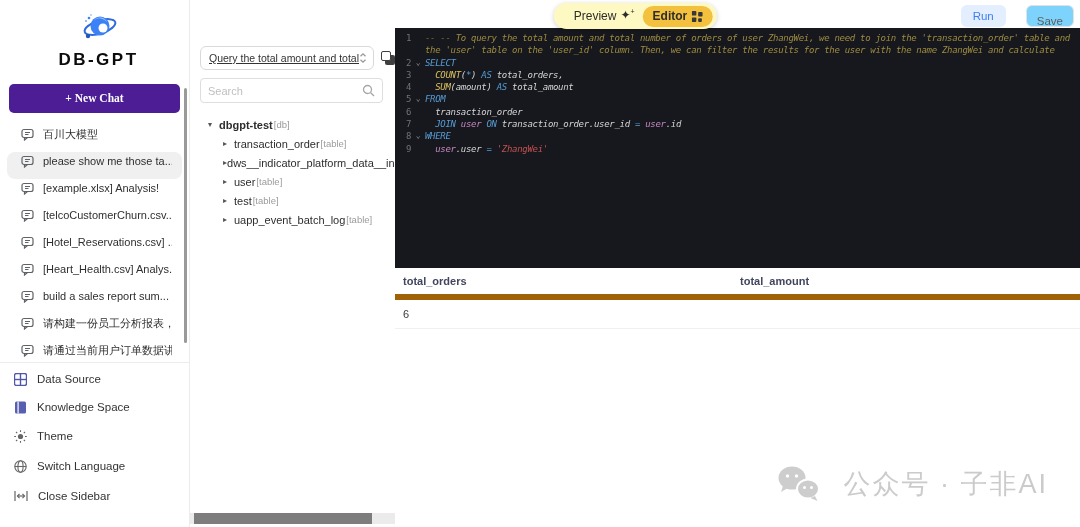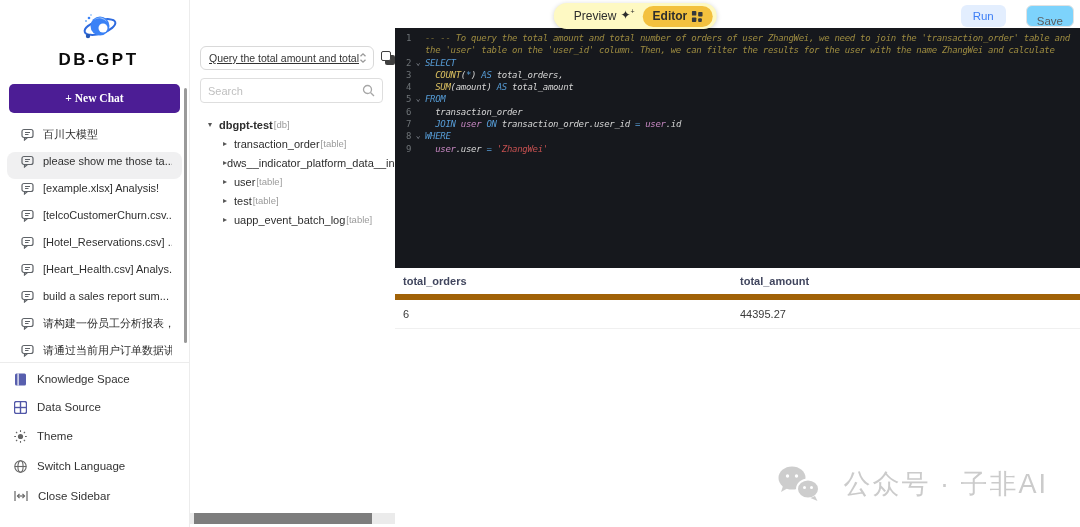--- a/index.html
+++ b/index.html
@@ -240,35 +240,35 @@
     </span>
     <span class="lbl">请通过当前用户订单数据讲...</span>
   </div>
       </div>
 
     <div class="side-divider"></div>
 
     <div class="nav-item">
       <span>
         <svg width="13" height="13" viewBox="0 0 13 13">
-          <rect x="1" y="0.5" width="11" height="12" rx="1.5" fill="#585fae"></rect>
-          <rect x="3.4" y="0.5" width="1.4" height="12" fill="#fff" opacity="0.85"></rect>
-        </svg>
-      </span>
-      <span>Knowledge Space</span>
-    </div>
-    <div class="nav-item">
-      <span>
-        <svg width="13" height="13" viewBox="0 0 13 13">
           <rect x="0.5" y="0.5" width="12" height="12" rx="2" fill="none" stroke="#5157a8" stroke-width="1.4"></rect>
           <line x1="6.5" y1="1" x2="6.5" y2="12" stroke="#5157a8" stroke-width="1.4"></line>
           <line x1="1" y1="6.5" x2="12" y2="6.5" stroke="#5157a8" stroke-width="1.4"></line>
         </svg>
       </span>
       <span>Data Source</span>
+    </div>
+    <div class="nav-item">
+      <span>
+        <svg width="13" height="13" viewBox="0 0 13 13">
+          <rect x="1" y="0.5" width="11" height="12" rx="1.5" fill="#585fae"></rect>
+          <rect x="3.4" y="0.5" width="1.4" height="12" fill="#fff" opacity="0.85"></rect>
+        </svg>
+      </span>
+      <span>Knowledge Space</span>
     </div>
 
     <div class="side-footer">
       <div class="foot-item">
         <span>
           <svg width="13" height="13" viewBox="0 0 13 13">
             <circle cx="6.5" cy="6.5" r="2.6" fill="#666"></circle>
             <g stroke="#666" stroke-width="1.1">
               <line x1="6.5" y1="0.2" x2="6.5" y2="2"></line>
                 <line x1="6.5" y1="11" x2="6.5" y2="12.8"></line>
@@ -453,21 +453,20 @@
     </div>
 
   <div class="results">
     <div class="res-row res-head">
         <div class="res-cell">total_orders</div>
         <div class="res-cell">total_amount</div>
       </div>
     <div class="res-body">
         <div class="res-row">
           <div class="res-cell">6</div>
-          <div class="res-cell">44395.27</div>
         </div>
       </div>
   </div>
 
   <div class="watermark">
     <span>
       <svg width="46" height="38" viewBox="0 0 46 38">
         <ellipse cx="15" cy="13" rx="13.5" ry="11.5" fill="#c5c5c5"></ellipse>
         <path d="M6 21 L4 27 L11 23 Z" fill="#c5c5c5"></path>
         <circle cx="10.5" cy="11" r="1.7" fill="#fff"></circle>

